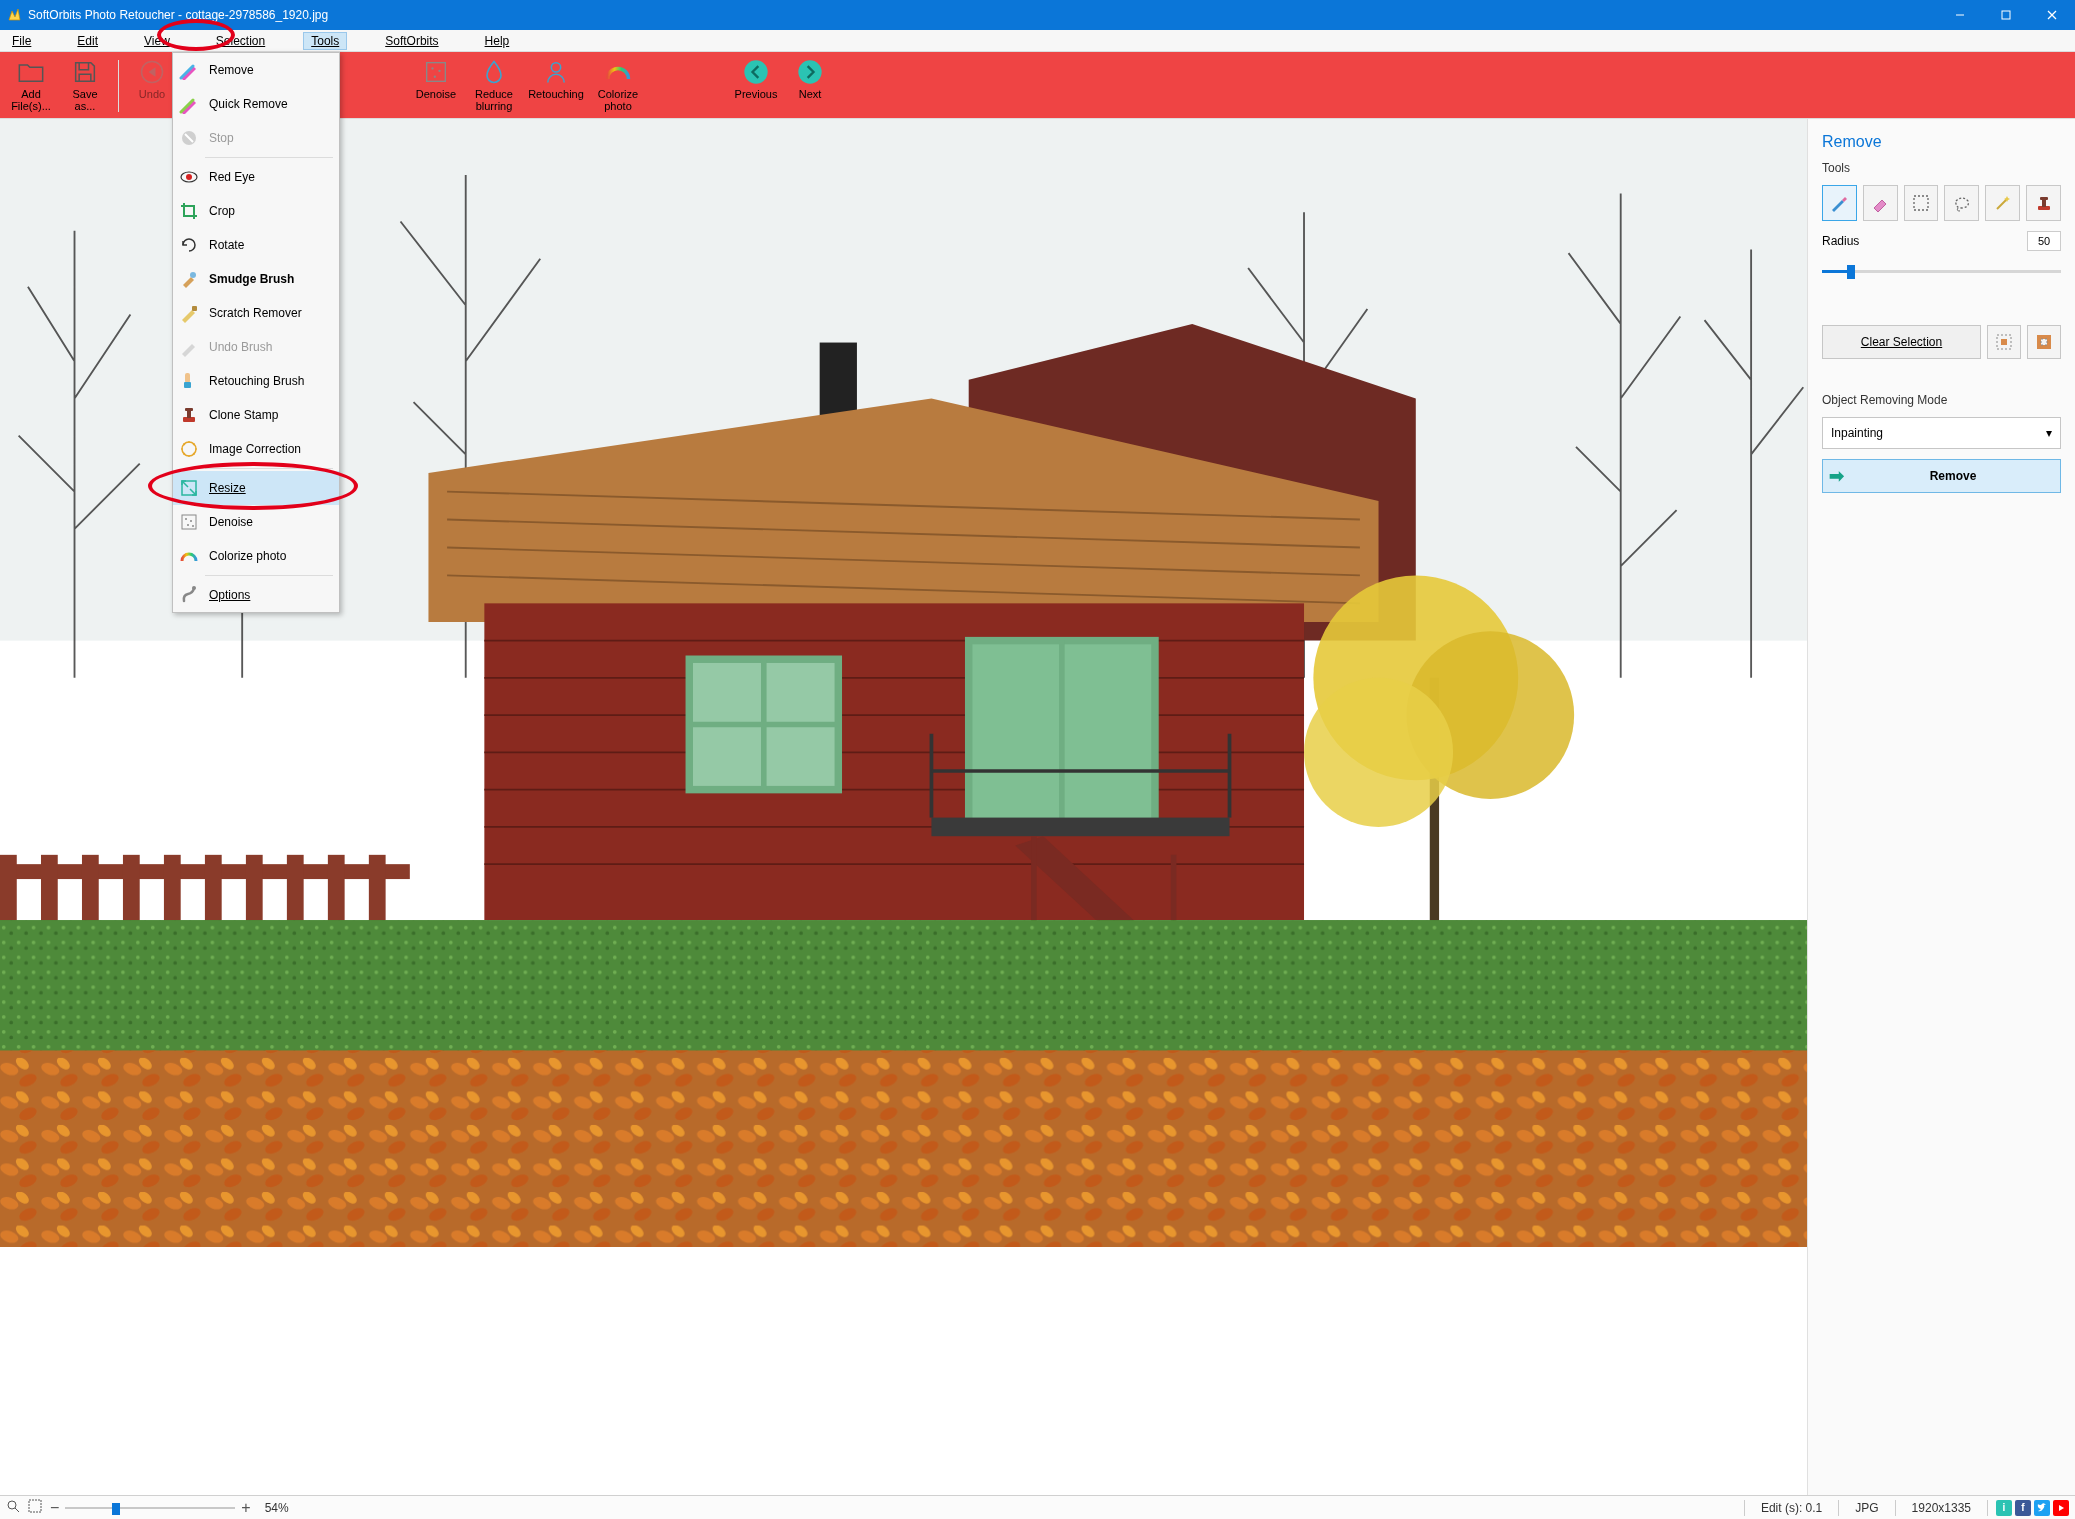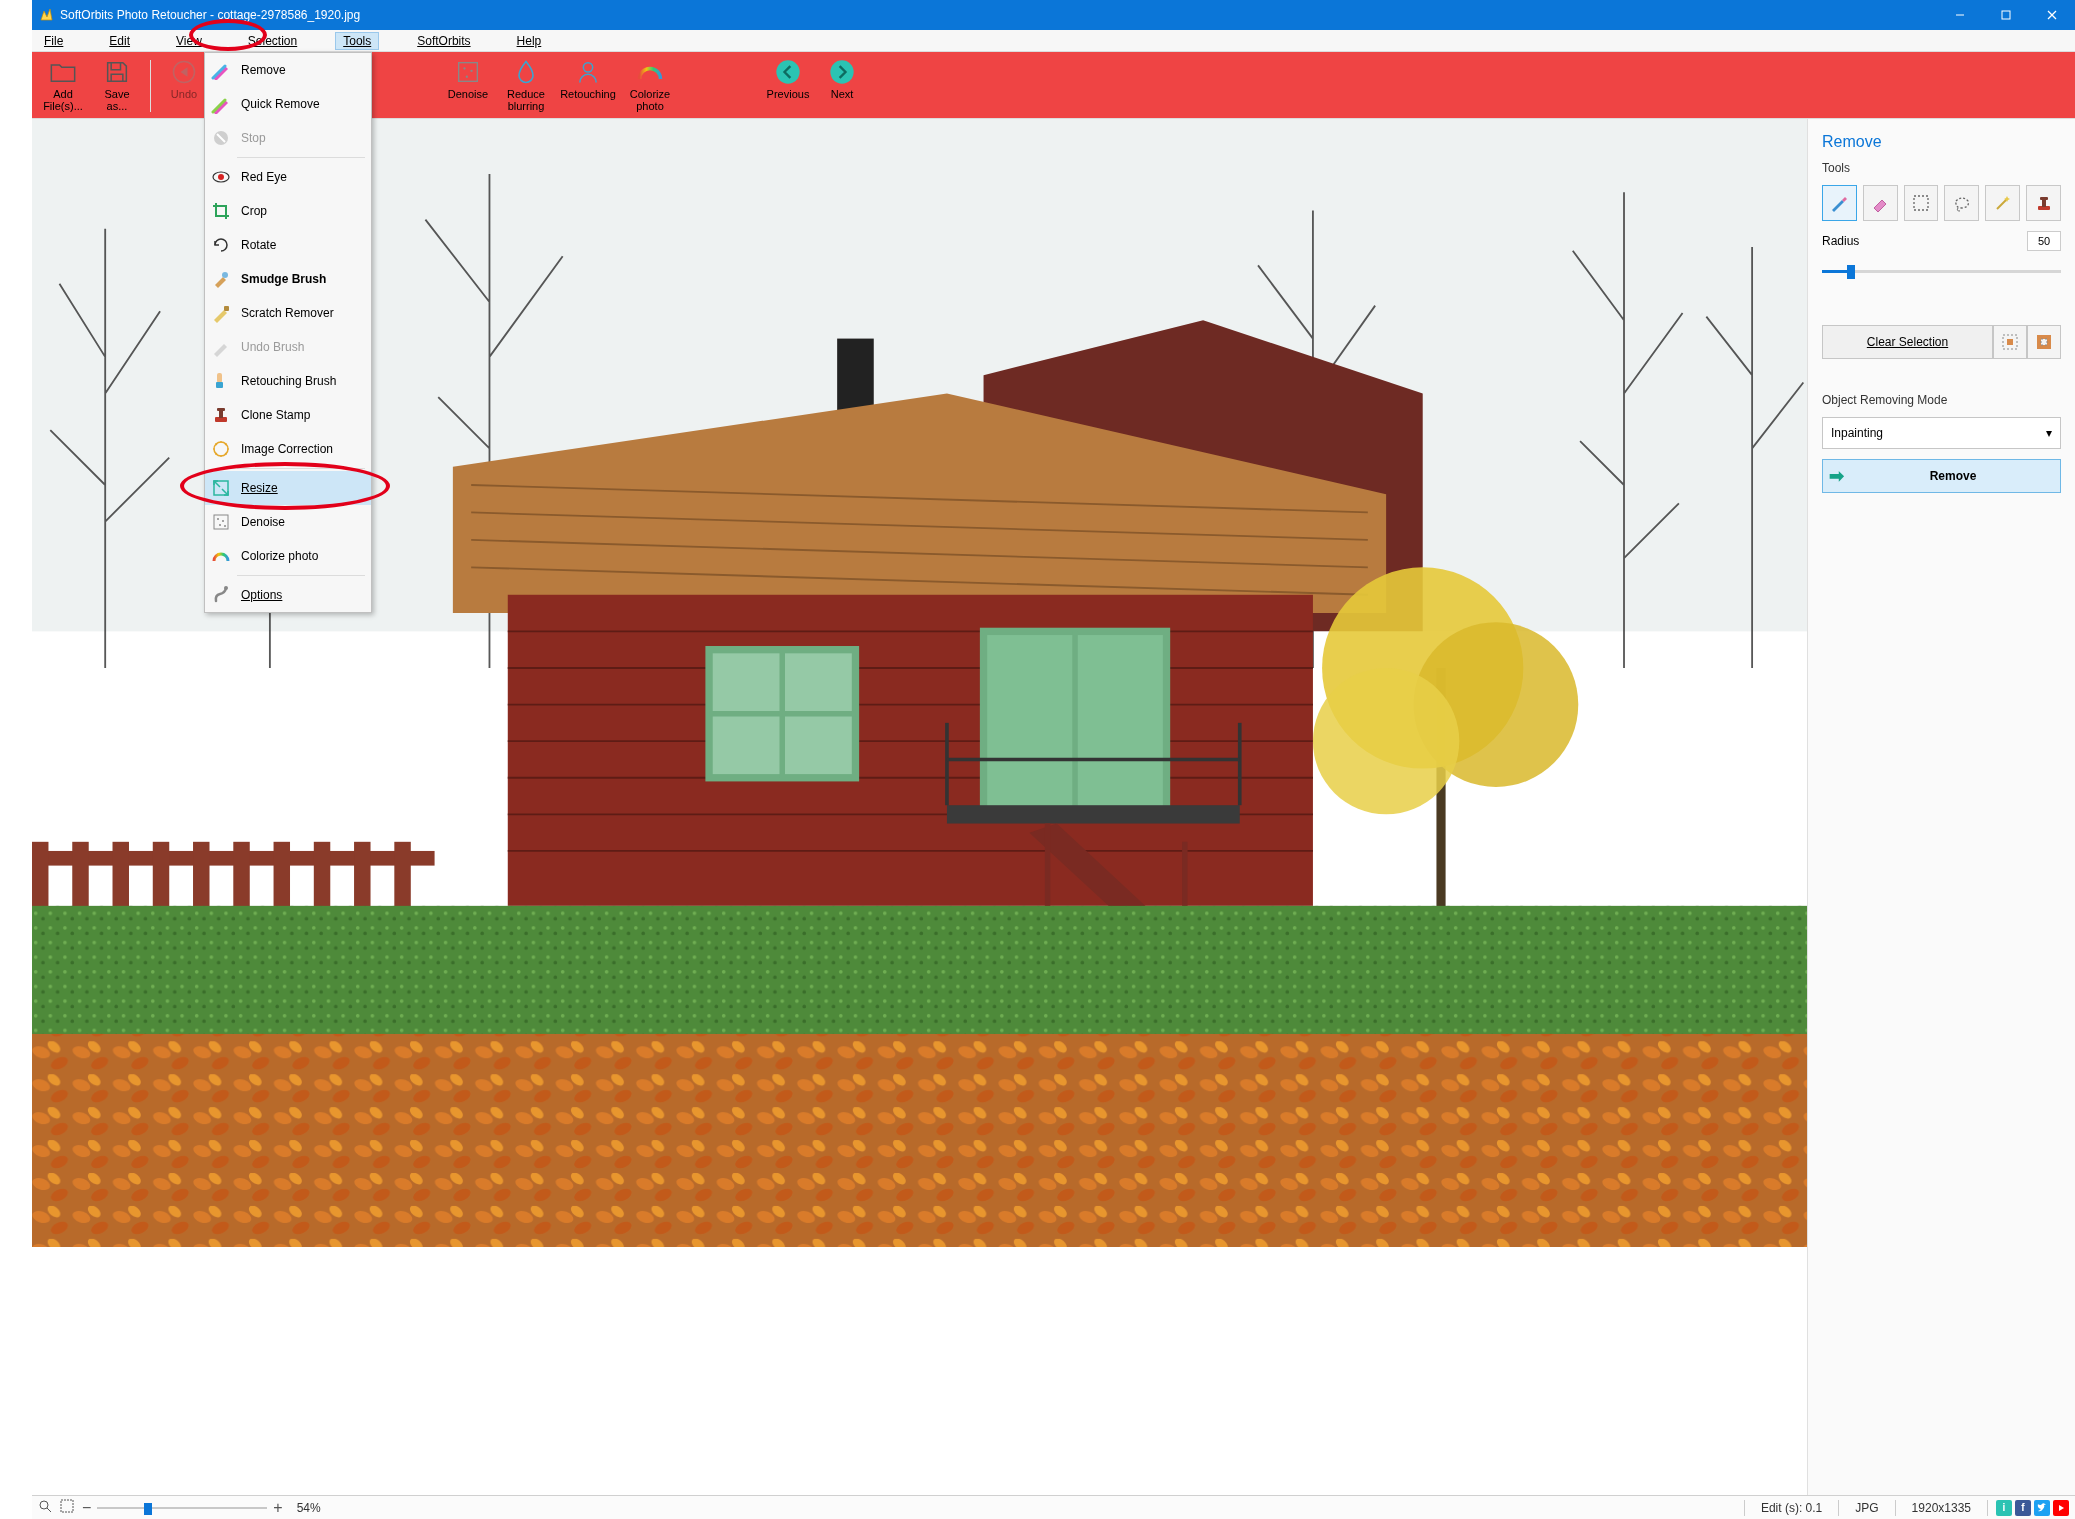--- a/index.html
+++ b/index.html
@@ -1,18 +1,18 @@
 <!DOCTYPE html>
 <html><head>
 <meta charset="utf-8">
 <style>
 * { margin: 0; padding: 0; box-sizing: border-box; font-family: "Segoe UI", Tahoma, sans-serif; font-size: 12px; }
 html, body { width: 100%; height: 100%; overflow: hidden; background: #f0f0f0; }
 
-.window { width: 100%; height: 100%; display: flex; flex-direction: column; background: #fff; padding-left: 32px; }
+.window { width: 100%; height: 100%; display: flex; flex-direction: column; background: #fff; }
 
 
 .titlebar { height: 30px; background: #0b76d8; color: #fff; display: flex; align-items: center; padding: 0 0 0 6px; }
 .titlebar .app-icon { width: 16px; height: 16px; margin-right: 6px; display: inline-flex; align-items: center; justify-content: center; }
 .titlebar .title { flex: 0 0 auto; font-size: 12px; }
 .titlebar .spacer { flex: 1; }
 .titlebar .winbtn { width: 46px; height: 30px; display: inline-flex; align-items: center; justify-content: center; color: #fff; }
 
 
 .menubar { height: 22px; background: #f7f7f7; border-bottom: 1px solid #dcdcdc; display: flex; align-items: center; padding: 0 4px; position: relative; gap: 30px; }
@@ -57,21 +57,21 @@
 .sidepanel .subhead { color: #333; font-size: 12px; }
 .tool-row { display: flex; gap: 6px; }
 .toolbtn { width: 36px; height: 36px; border: 1px solid #c8c8c8; background: #f4f4f4; display: flex; align-items: center; justify-content: center; }
 .toolbtn.selected { border: 1px solid #3aa6e8; background: #e8f3fb; }
 .radius-row { display: flex; justify-content: space-between; align-items: center; }
 .radius-val { width: 34px; height: 20px; border: 1px solid #ccc; background: #fff; text-align: center; font-size: 11px; line-height: 18px; }
 .slider { position: relative; height: 20px; }
 .slider .track { position: absolute; left: 0; right: 0; top: 9px; height: 3px; background: #d6d6d6; }
 .slider .track .fill { position: absolute; left: 0; width: 12%; top: 0; bottom: 0; background: #0b76d8; }
 .slider .thumb { position: absolute; top: 4px; left: 12%; transform: translateX(-50%); width: 8px; height: 14px; background: #0b76d8; }
-.clear-row { display: flex; }
+.clear-row { display: flex; gap: 6px; }
 .clear-btn { flex: 1; height: 34px; background: #f0f0f0; border: 1px solid #c6c6c6; display: flex; align-items: center; justify-content: center; font-size: 12px; }
 .sqbtn { width: 34px; height: 34px; border: 1px solid #c6c6c6; background: #f4f4f4; display: flex; align-items: center; justify-content: center; }
 .select-field { height: 32px; border: 1px solid #c6c6c6; background: #fff; display: flex; align-items: center; justify-content: space-between; padding: 0 8px; }
 .remove-btn { height: 34px; border: 1px solid #6fb8e6; background: #d9edfa; display: flex; align-items: center; padding: 0 6px; font-weight: 600; }
 .remove-btn .arrow { color: #16a388; font-size: 18px; margin-right: 8px; }
 .remove-btn .lbl { flex: 1; text-align: center; }
 
 
 .statusbar { height: 24px; border-top: 1px solid #d0d0d0; background: #fbfbfb; display: flex; align-items: center; padding: 0 6px; gap: 8px; font-size: 11px; color: #333; }
 .statusbar .zoom-group { display: flex; align-items: center; gap: 6px; }

